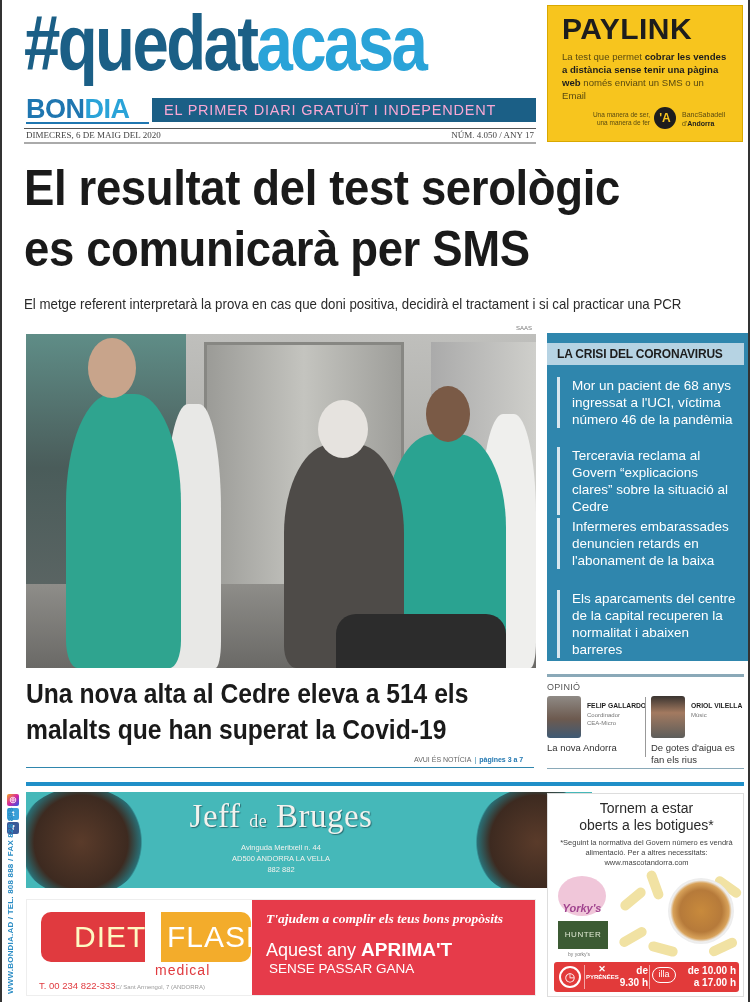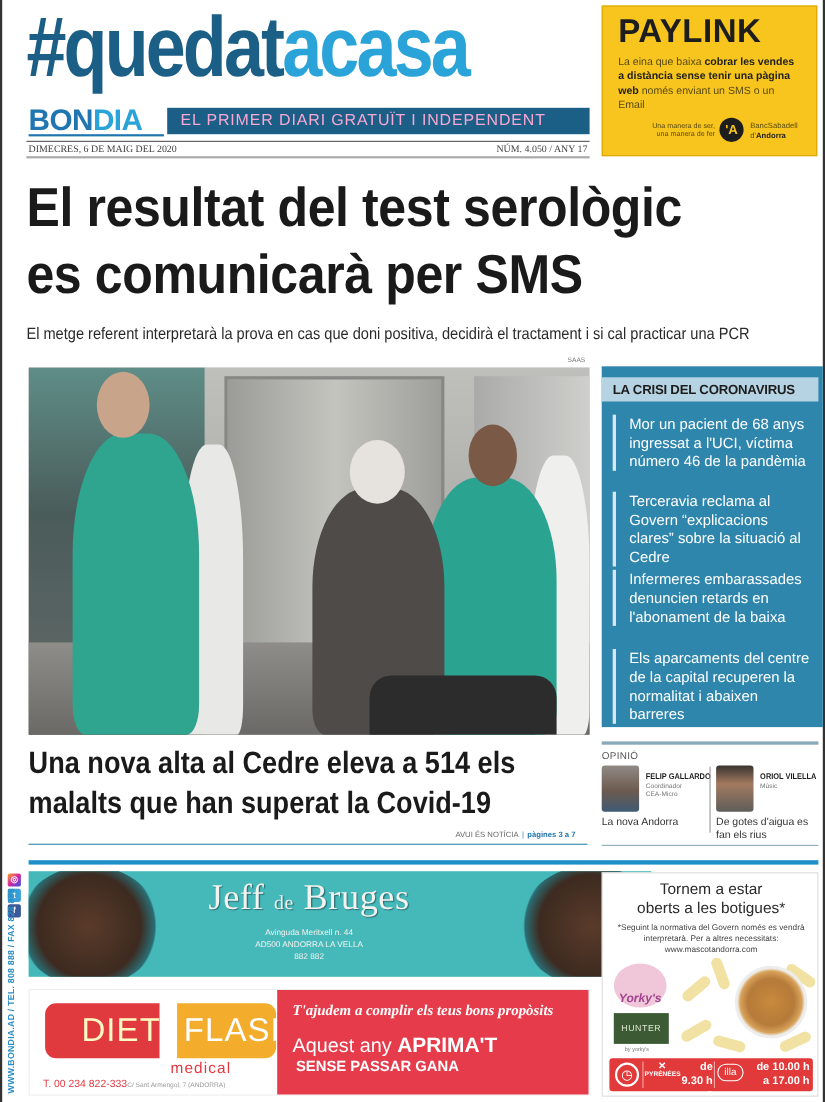--- a/index.html
+++ b/index.html
@@ -96,21 +96,21 @@
   .diet { position: absolute; left: 24px; top: 899px; width: 510px; height: 97px; background: #fff; border: 1px solid #eee; overflow: hidden; }
   .diet .logo-red { position: absolute; left: 14px; top: 12px; width: 104px; height: 50px; background: #e03a3f; border-radius: 10px 0 0 10px; color: #fef9c3; font-size: 30px; line-height: 50px; padding-left: 33px; letter-spacing: 1px; }
   .diet .logo-yel { position: absolute; left: 134px; top: 12px; width: 90px; height: 50px; background: #f3ac2b; border-radius: 0 10px 10px 0; color: #fff; font-size: 30px; line-height: 50px; padding-left: 6px; letter-spacing: 1px; }
   .diet .medical { position: absolute; left: 128px; top: 62px; font-size: 14px; color: #e03a3f; letter-spacing: 1px; }
   .diet .phone { position: absolute; left: 12px; top: 80px; font-size: 9.5px; color: #e03a3f; white-space: nowrap; }
   .diet .phone .st { font-size: 6px; color: #999; }
   .diet .panel { position: absolute; left: 225px; top: 0; width: 285px; height: 97px; background: #e63b4a; color: #fff; padding: 10px 14px; }
   .diet .panel .script { font-family: "Liberation Serif", serif; font-style: italic; font-weight: 700; font-size: 13.5px; line-height: 18px; white-space: nowrap; }
   .diet .panel .big { margin-top: 12px; font-size: 18px; line-height: 20px; white-space: nowrap; }
   .diet .panel .big b { font-weight: 700; font-size: 19px; }
-  .diet .panel .small { font-weight: 700; font-size: 13.5px; line-height: 18px; white-space: nowrap; margin-left: 3px; }
+  .diet .panel .small { font-weight: 400; font-size: 13.5px; line-height: 18px; white-space: nowrap; margin-left: 3px; }
 
   
   .mascot { position: absolute; left: 545px; top: 793px; width: 197px; height: 204px; border: 1px solid #ddd; background: #fff; overflow: hidden; }
   .mascot .title { position: absolute; left: 0; top: 6px; width: 197px; text-align: center; font-size: 14px; line-height: 17px; color: #2a2a2a; }
   .mascot .note { position: absolute; left: 4px; top: 44px; width: 189px; text-align: center; font-size: 7.5px; line-height: 10px; color: #444; }
   .mascot .yorky { position: absolute; left: 10px; top: 82px; width: 48px; height: 40px; border-radius: 50%; background: #f0c6d9; color: #a1448f; font-weight: 700; font-size: 11px; text-align: center; line-height: 64px; font-style: italic; }
   .mascot .hunter { position: absolute; left: 10px; top: 127px; width: 50px; height: 28px; background: #3c5b34; color: #dfe8d3; font-size: 8px; line-height: 28px; text-align: center; letter-spacing: 0.5px; }
   .mascot .hunter-sub { position: absolute; left: 20px; top: 157px; font-size: 5px; color: #777; }
   .mascot .bowl { position: absolute; left: 120px; top: 84px; width: 66px; height: 66px; border-radius: 50%; background: radial-gradient(circle, #c88a3c 0%, #b67a3a 45%, #d8a25a 60%, #eee 66%, #ddd 100%); }
   .mascot .bone { position: absolute; width: 30px; height: 10px; background: #f1e2a3; border-radius: 5px; }
@@ -137,21 +137,21 @@
   </div>
 </div>
 <div class="dateline">
   <span class="left">DIMECRES, 6 DE MAIG DEL 2020</span>
   <span class="right">NÚM. 4.050 / ANY 17</span>
 </div>
 
 <div class="paylink">
   <div class="title">PAYLINK</div>
   <div class="desc">
-    <span>La eina que baixa </span><b>cobrar les vendes a distància sense tenir una pàgina web</b><span> només enviant un SMS o un Email</span>
+    <span>La test que permet </span><b>cobrar les vendes a distància sense tenir una pàgina web</b><span> només enviant un SMS o un Email</span>
   </div>
   <div class="bank">
     <div class="slogan">
       <div>Una manera de ser,</div>
       <div>una manera de fer</div>
     </div>
     <div class="logo">'A</div>
     <div class="bname">
       <div>BancSabadell</div>
       <div><span>d'</span><b>Andorra</b></div>
@@ -253,21 +253,21 @@
     <div class="big"><span>Aquest any </span><b>APRIMA'T</b></div>
     <div class="small">SENSE PASSAR GANA</div>
   </div>
 </div>
 
 <div class="mascot">
   <div class="title">
     <div>Tornem a estar</div>
     <div>oberts a les botigues*</div>
   </div>
-  <div class="note">*Seguint la normativa del Govern només es vendrà interpretarà. Per a altres necessitats: www.mascotandorra.com</div>
+  <div class="note">*Seguint la normativa del Govern número es vendrà alimentació. Per a altres necessitats: www.mascotandorra.com</div>
   <div class="yorky">Yorky's</div>
   <div class="hunter">HUNTER</div>
   <div class="hunter-sub">by yorky's</div>
   <div class="bone" style="left:70px; top:100px; transform: rotate(-40deg);"></div>
   <div class="bone" style="left:92px; top:86px; transform: rotate(70deg);"></div>
   <div class="bone" style="left:70px; top:138px; transform: rotate(-30deg);"></div>
   <div class="bone" style="left:100px; top:150px; transform: rotate(15deg);"></div>
   <div class="bone" style="left:165px; top:88px; transform: rotate(35deg);"></div>
   <div class="bone" style="left:160px; top:148px; transform: rotate(-25deg);"></div>
   <div class="bowl"></div>

